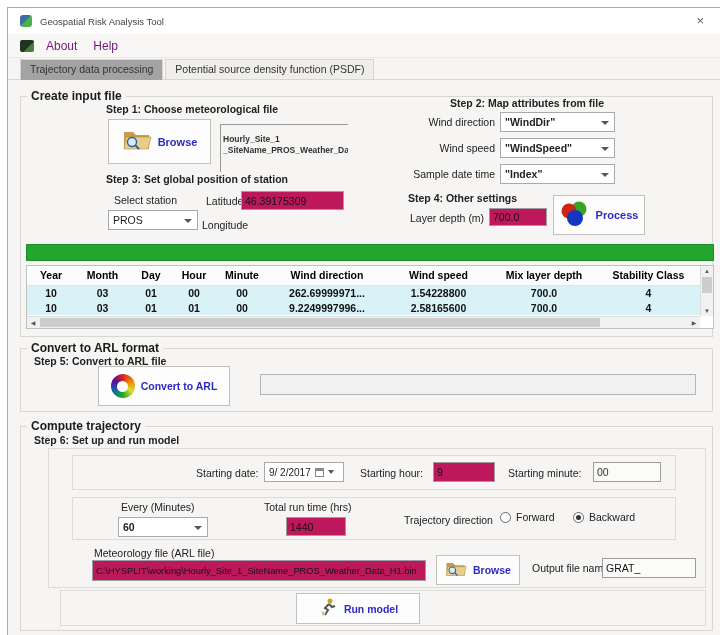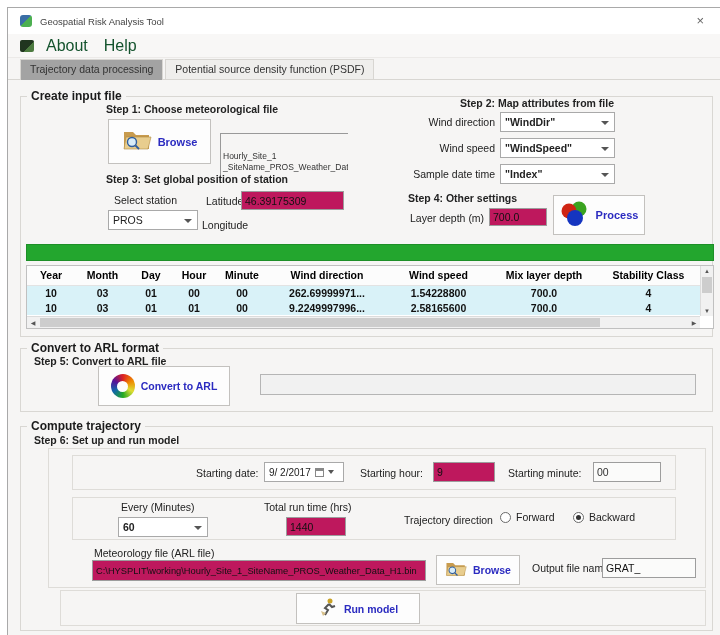--- a/index.html
+++ b/index.html
@@ -13,21 +13,21 @@
   
   #titlebar{left:0;top:0;right:0;height:26px;background:#ffffff;display:flex;align-items:center;padding:0 8px;}
   #app-icon{width:12px;height:12px;margin:0 8px 0 4px;border-radius:3px;
     background:linear-gradient(135deg,#3a6ea5 50%,#4caf50 50%);}
   #window-title{font-size:9.5px;color:#444;}
   #close-btn{margin-left:auto;font-size:13px;color:#666;padding:0 8px;line-height:20px;}
   
   #menubar{left:0;top:26px;right:0;height:24px;background:#f8f7f6;display:flex;align-items:center;border-bottom:1px solid #eceae8;}
   #about-icon{width:14px;height:12px;margin:0 4px 0 12px;border-radius:2px;
     background:linear-gradient(135deg,#20351f 60%,#4c7a3f 60%);}
-  .menu-item{font-size:16px;padding:2px 8px;color:#14532d;}
+  .menu-item{font-size:12px;padding:2px 8px;color:#701a75;}
   
   #tabstrip{left:0;top:50px;right:0;height:22px;border-bottom:1px solid #d8d6d2;display:flex;align-items:flex-end;padding-left:12px;}
   .tab{font-size:10.5px;padding:3px 9px 4px 9px;border:1px solid #d8d6d2;border-bottom:none;background:#efeeec;color:#333;margin-right:2px;}
   .tab.active{background:#a3a3a3;position:relative;top:1px;padding-bottom:5px;}
   
   .group{position:absolute;border:1px solid #d9d7d3;}
   .glabel{position:absolute;top:-8px;left:6px;background:#f6f5f4;padding:0 4px;font-weight:bold;font-size:12px;color:#1b1b1b;white-space:nowrap;}
   .steplabel{position:absolute;font-weight:bold;font-size:10.5px;color:#222;white-space:nowrap;}
   .flabel{position:absolute;font-size:10.5px;color:#222;white-space:nowrap;}
   
@@ -69,22 +69,22 @@
   .ring-icon .hole{width:11px;height:11px;border-radius:50%;background:#fdfdfd;}
   .cal-icon{display:inline-block;width:9px;height:9px;border:1px solid #888;background:#fff;
     background-image:linear-gradient(#888 2px,transparent 2px);margin:0 2px 0 4px;}
   .dd-caret{width:0;height:0;border-left:3.5px solid transparent;border-right:3.5px solid transparent;border-top:4px solid #555;display:inline-block;margin-left:2px;}
   
   .radio{position:absolute;display:flex;align-items:center;gap:5px;font-size:10.5px;}
   .rdot{width:11px;height:11px;border-radius:50%;border:1px solid #6a6a6a;background:#fff;display:flex;align-items:center;justify-content:center;}
   .radio.checked .rdot::after{content:"";width:5px;height:5px;border-radius:50%;background:#333;}
   
   .subbox{position:absolute;border:1px solid #dedcd8;}
-  #file-text{left:212px;top:125px;width:128px;height:48px;border-left:1px solid #999;border-top:1px solid #999;
-     font-size:8.5px;color:#333;padding:17px 2px;line-height:11px;overflow:hidden;}
+  #file-text{left:212px;top:116px;width:128px;height:48px;border-left:1px solid #999;border-top:1px solid #999;
+     font-size:8.5px;color:#333;padding:9px 2px;line-height:11px;overflow:hidden;font-weight:bold;}
   #file-text span{display:block;white-space:nowrap;}
 </style>
 </head>
 <body>
 
 <div id="win">
 
   <div id="titlebar" class="abs">
     <span id="app-icon"></span>
     <span id="window-title">Geospatial Risk Analysis Tool</span>
@@ -128,21 +128,21 @@
   <span class="steplabel" style="left:98px;top:165px;">Step 3: Set global position of station</span>
   <span class="flabel" style="left:106px;top:186px;">Select station</span>
   <div class="combo" style="left:100px;top:202px;width:90px;">
     <span>PROS</span>
     <span class="arr"></span>
   </div>
   <span class="flabel" style="left:198px;top:187px;">Latitude</span>
   <input class="tin" style="left: 233px; top: 183px; width: 103px; height: 19px;" readonly="" value="46.39175309">
   <span class="flabel" style="left:194px;top:211px;">Longitude</span>
 
-  <span class="steplabel" style="left:420px;top:89px;padding-left:32px;">Step 2: Map attributes from file</span>
+  <span class="steplabel" style="left:410px;top:89px;padding-left:32px;">Step 2: Map attributes from file</span>
   <span class="flabel" style="left:380px;top:108px;width:107px;text-align:right;">Wind direction</span>
   <div class="combo bold" style="left:492px;top:104px;width:115px;">
     <span>"WindDir"</span>
     <span class="arr"></span>
   </div>
   <span class="flabel" style="left:380px;top:134px;width:107px;text-align:right;">Wind speed</span>
   <div class="combo bold" style="left:492px;top:130px;width:115px;">
     <span>"WindSpeed"</span>
     <span class="arr"></span>
   </div>

